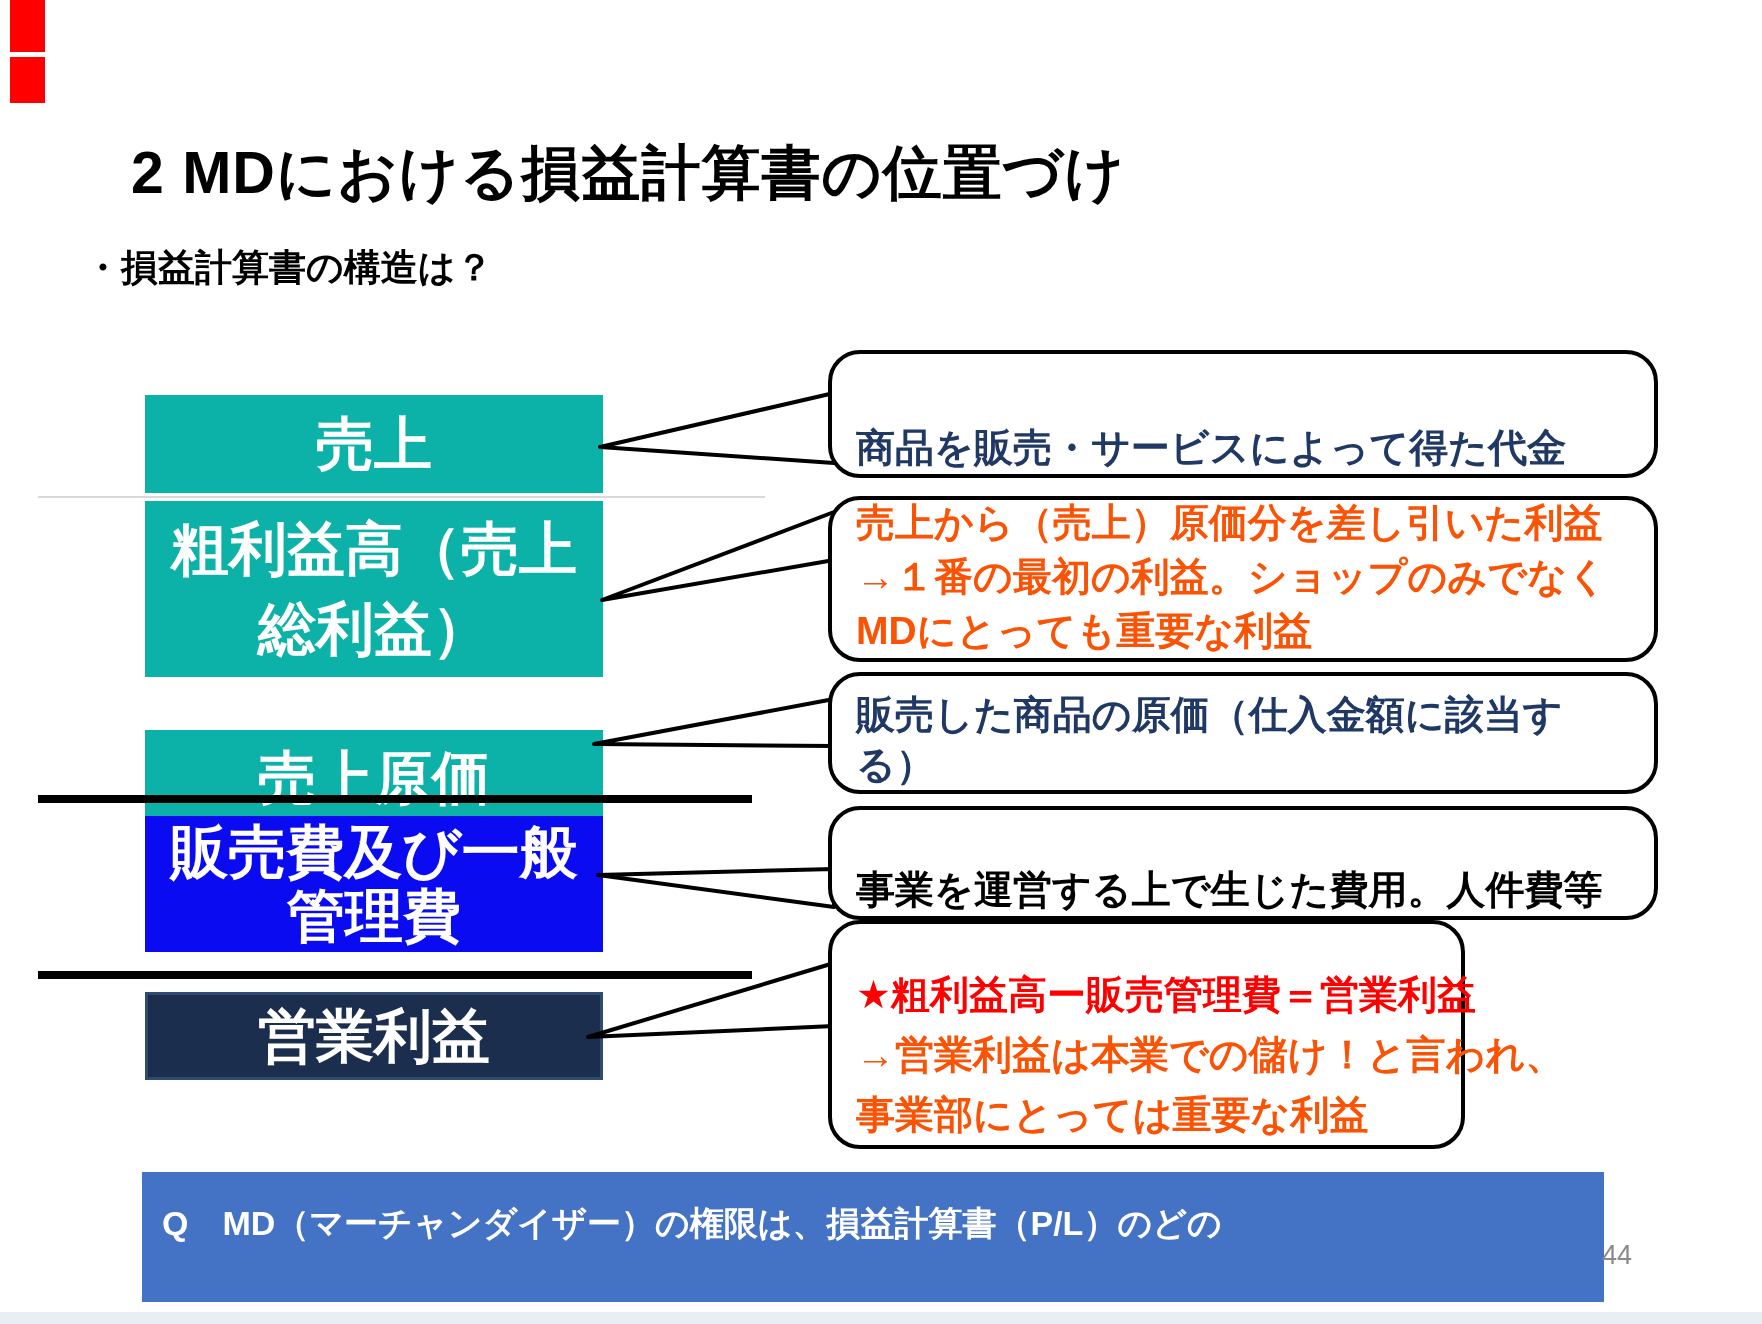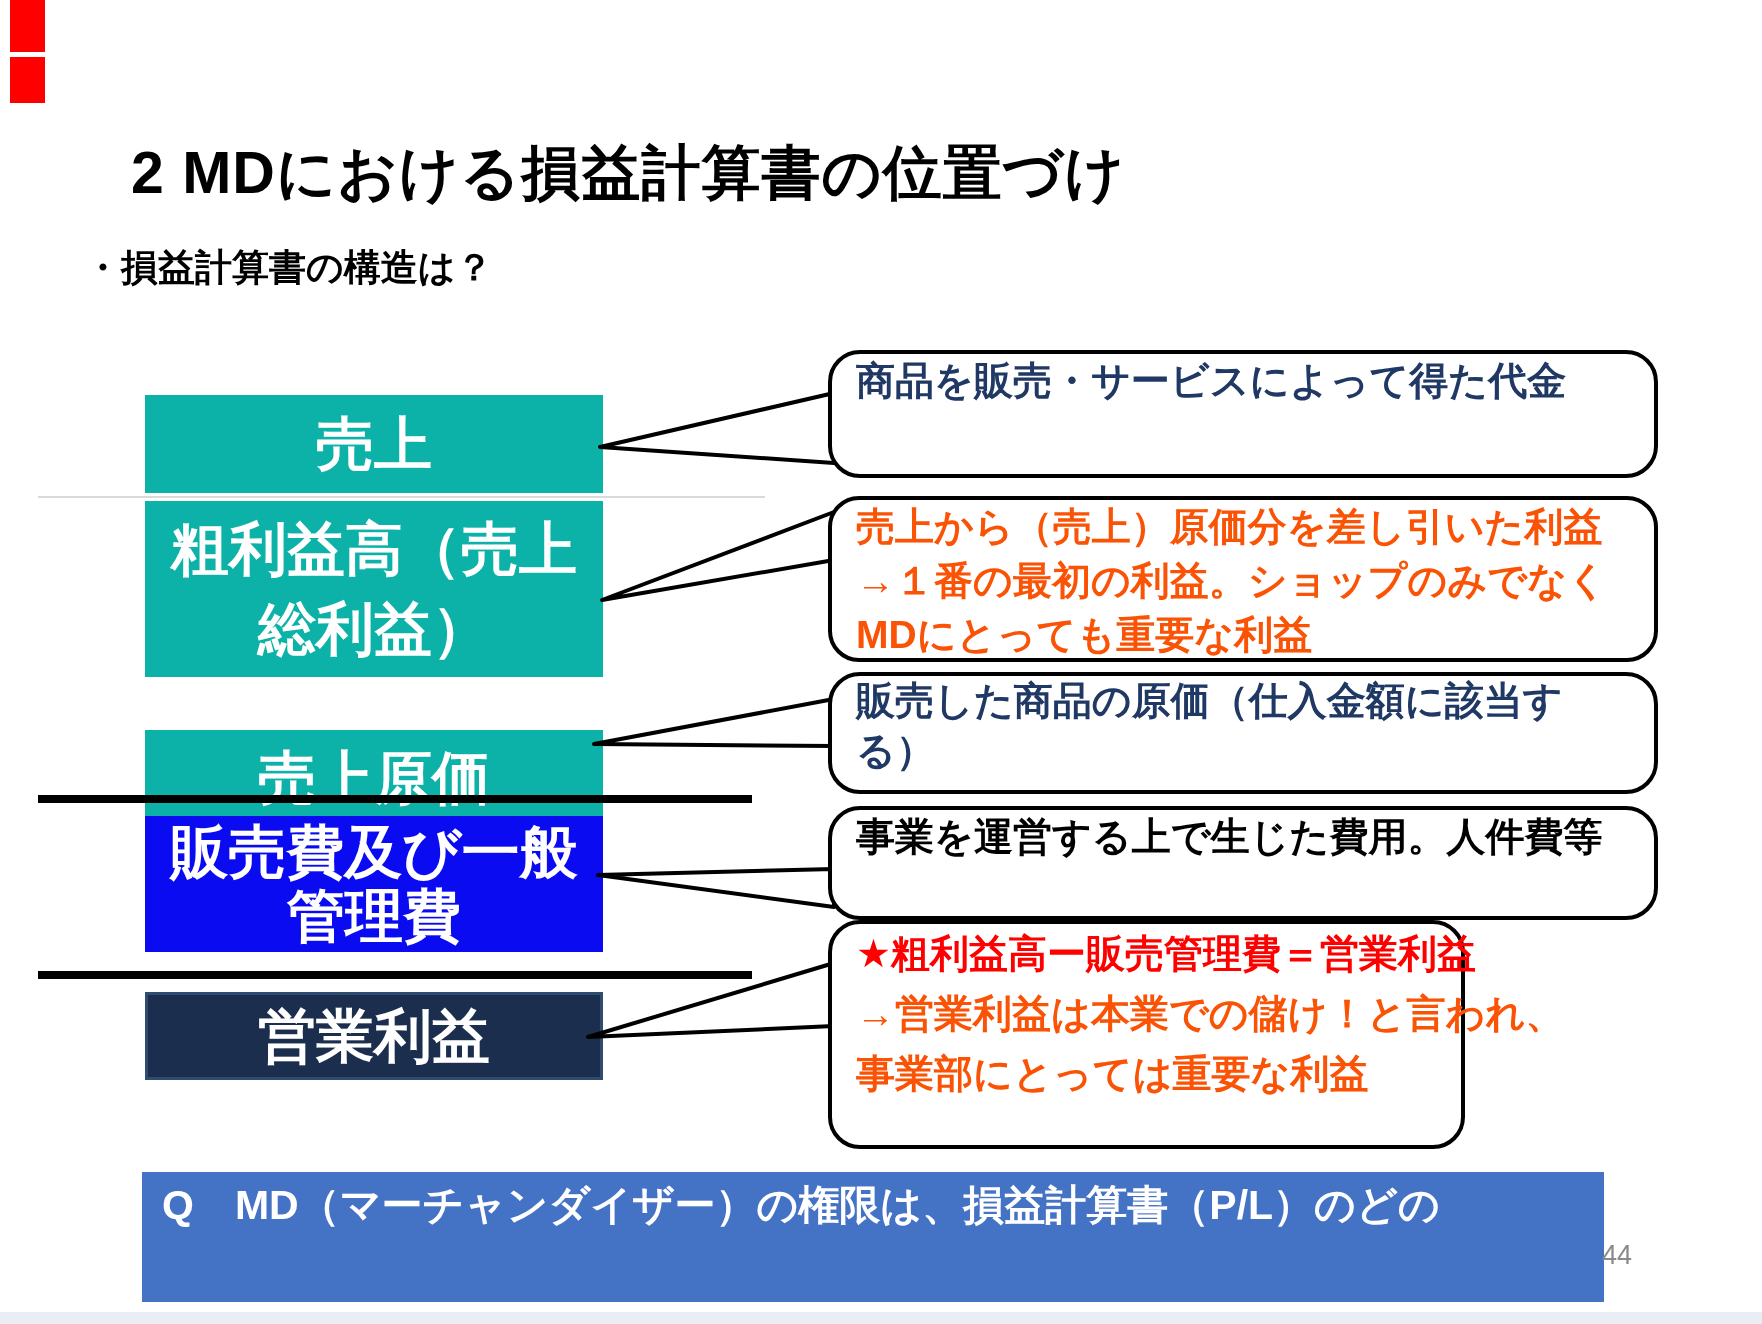--- a/index.html
+++ b/index.html
@@ -48,39 +48,39 @@
 
   
   .tails{position:absolute;left:0;top:0;width:1762px;height:1324px;}
   .tails polygon{fill:#ffffff;stroke:#000000;stroke-width:4;stroke-linejoin:round;}
 
   
   .callout{
     position:absolute;left:828px;width:830px;
     background:#fff;border:4px solid #000;border-radius:32px;
     box-sizing:border-box;
-    display:flex;flex-direction:column;justify-content:flex-start;
+    display:flex;flex-direction:column;justify-content:flex-end;
     padding-left:24px;padding-right:10px;
     font-weight:700;font-size:39px;
   }
   .callout .co-line{line-height:53px;white-space:nowrap;}
   .callout.c1{top:350px;height:128px;}
-  .callout.c2{top:496px;height:166px;border-radius:31px;}
+  .callout.c2{top:496px;height:166px;}
   .callout.c2 .co-line{line-height:54px;}
   .callout.c3{top:672px;height:122px;}
   .callout.c3 .co-line{line-height:50px;}
   .callout.c4{top:806px;height:114px;}
   .callout.c5{top:920px;height:229px;width:637px;}
   .callout.c5 .co-line{line-height:60px;}
 
   
   .banner{
     position:absolute;left:142px;top:1172px;width:1462px;height:130px;
-    background:#4472C4;color:#fff;font-weight:700;font-size:41px;
-    box-sizing:border-box;padding:5px 0 0 20px;
+    background:#4472C4;color:#fff;font-weight:700;font-size:34px;
+    box-sizing:border-box;padding:23px 0 0 20px;
   }
   .banner .q-line{line-height:57px;white-space:nowrap;}
 
   .page-number{
     position:absolute;left:1602px;top:1240px;
     font-size:27px;color:#8A8A8A;font-weight:400;
   }
   .bottom-strip{position:absolute;left:0;top:1312px;width:1762px;height:12px;background:#E9EEF5;}
 </style>
 </head>

